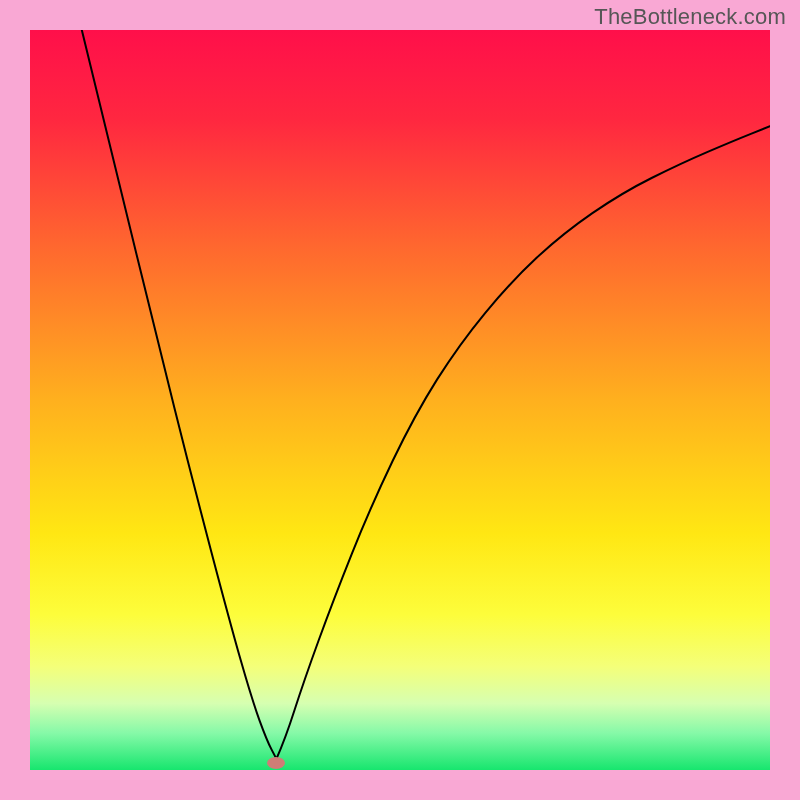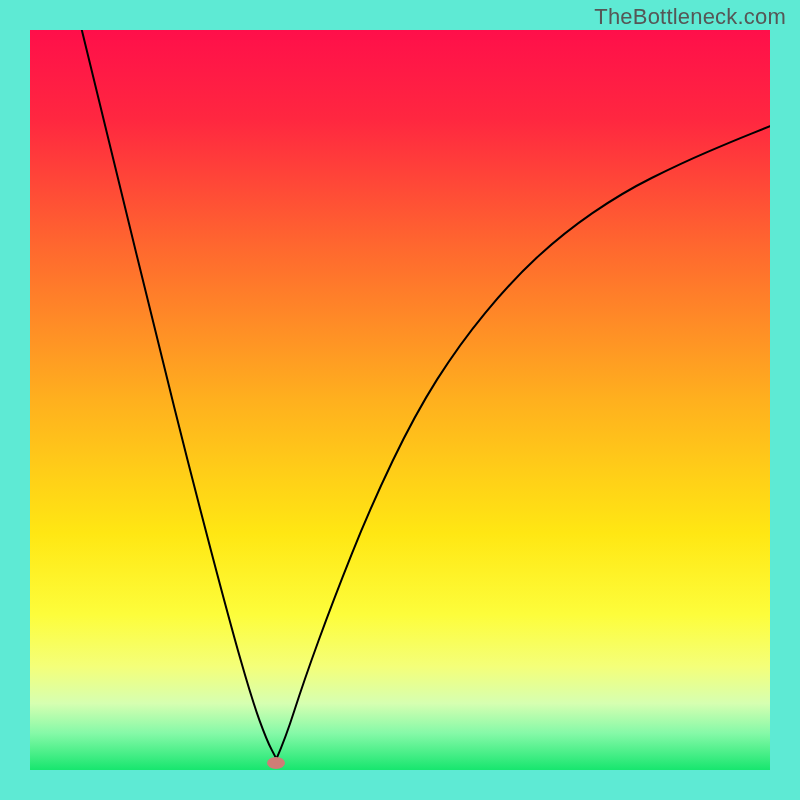--- a/index.html
+++ b/index.html
@@ -1,21 +1,21 @@
 <!DOCTYPE html>
 <html><head>
 <meta charset="utf-8">
 <style>
   * { margin: 0; padding: 0; box-sizing: border-box; }
   html, body { width: 800px; height: 800px; overflow: hidden; background: #000; }
   .frame {
     position: relative;
     width: 800px;
     height: 800px;
-    background: #5eead4;
+    background: #f9a8d4;
     text-align: center;
   }
   .watermark {
     position: absolute;
     top: 4px;
     right: 14px;
     font-family: Arial, Helvetica, sans-serif;
     font-size: 22px;
     color: #565656;
     font-weight: 500;

